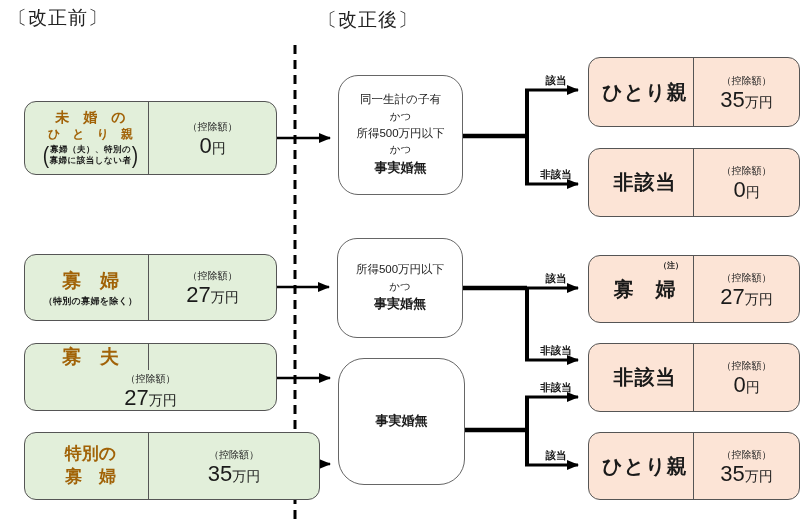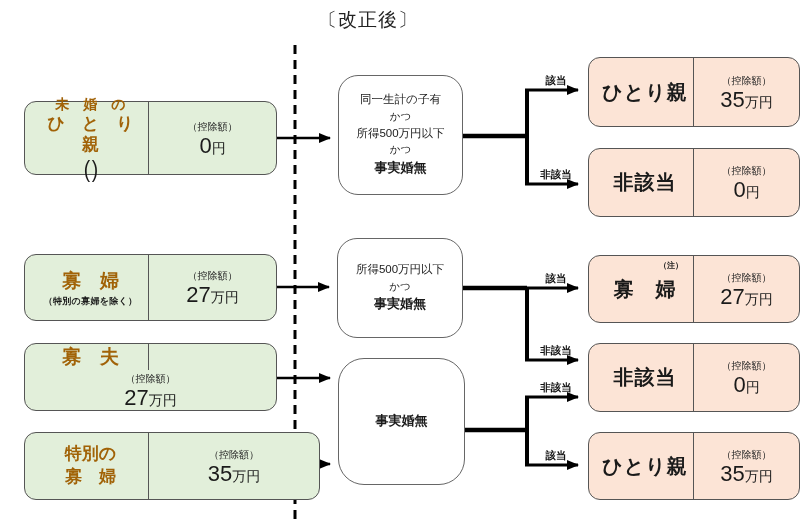--- a/index.html
+++ b/index.html
@@ -36,20 +36,21 @@
   .chu-note{position:absolute;top:4px;right:10px;font-size:8px;font-weight:bold;}
   
   .branch-label{position:absolute;width:56px;text-align:center;font-size:10.5px;font-weight:bold;color:#111;}
   svg.wires{position:absolute;left:0;top:0;pointer-events:none;}
 </style>
 </head>
 <body>
 
 <div id="stage">
 
+  <div class="title" style="left:8px;top:5px;">〔改正前〕</div>
   <div class="title" style="left:318px;top:7px;">〔改正後〕</div>
 
   <svg class="wires" width="800" height="519" viewBox="0 0 800 519">
     <defs>
       <marker id="ah" markerUnits="userSpaceOnUse" markerWidth="13" markerHeight="11" refX="11" refY="5" orient="auto">
         <path d="M0,0 L12,5 L0,10 Z" fill="#000"></path>
       </marker>
     </defs>
 
     <path d="M295,45 V519" stroke="#000" stroke-width="3" stroke-dasharray="9 6" fill="none"></path>
@@ -86,23 +87,27 @@
   <div class="branch-label" style="left:528px;top:74px;">該当</div>
   <div class="branch-label" style="left:528px;top:168px;">非該当</div>
   <div class="branch-label" style="left:528px;top:272px;">該当</div>
   <div class="branch-label" style="left:528px;top:344px;">非該当</div>
   <div class="branch-label" style="left:528px;top:381px;">非該当</div>
   <div class="branch-label" style="left:528px;top:449px;">該当</div>
 
   <div class="rbox green" style="left:24px;top:101px;width:253px;height:74px;">
     <div class="cell-label" style="width:124px;">
       <div class="main-l" style="font-size:14px;line-height:1.25;">未　婚　の</div>
-      <div class="main-l" style="font-size:17px;line-height:1.25;">ひ　と　り　親</div>
+      <div class="main-l" style="font-size:12px;line-height:1.25;">ひ　と　り　親</div>
       <div class="bracket-note">
         <span class="paren">(</span>
+        <span class="note-lines">
+          <div>寡婦（夫）、特別の</div>
+          <div>寡婦に該当しない者</div>
+        </span>
         <span class="paren">)</span>
       </div>
     </div>
     <div class="cell-amount">
       <div class="amount-caption">（控除額）</div>
       <div class="amount-line"><span class="amount-num">0</span><span class="amount-unit">円</span></div>
     </div>
   </div>
 
   <div class="rbox green" style="left:24px;top:254px;width:253px;height:67px;">

